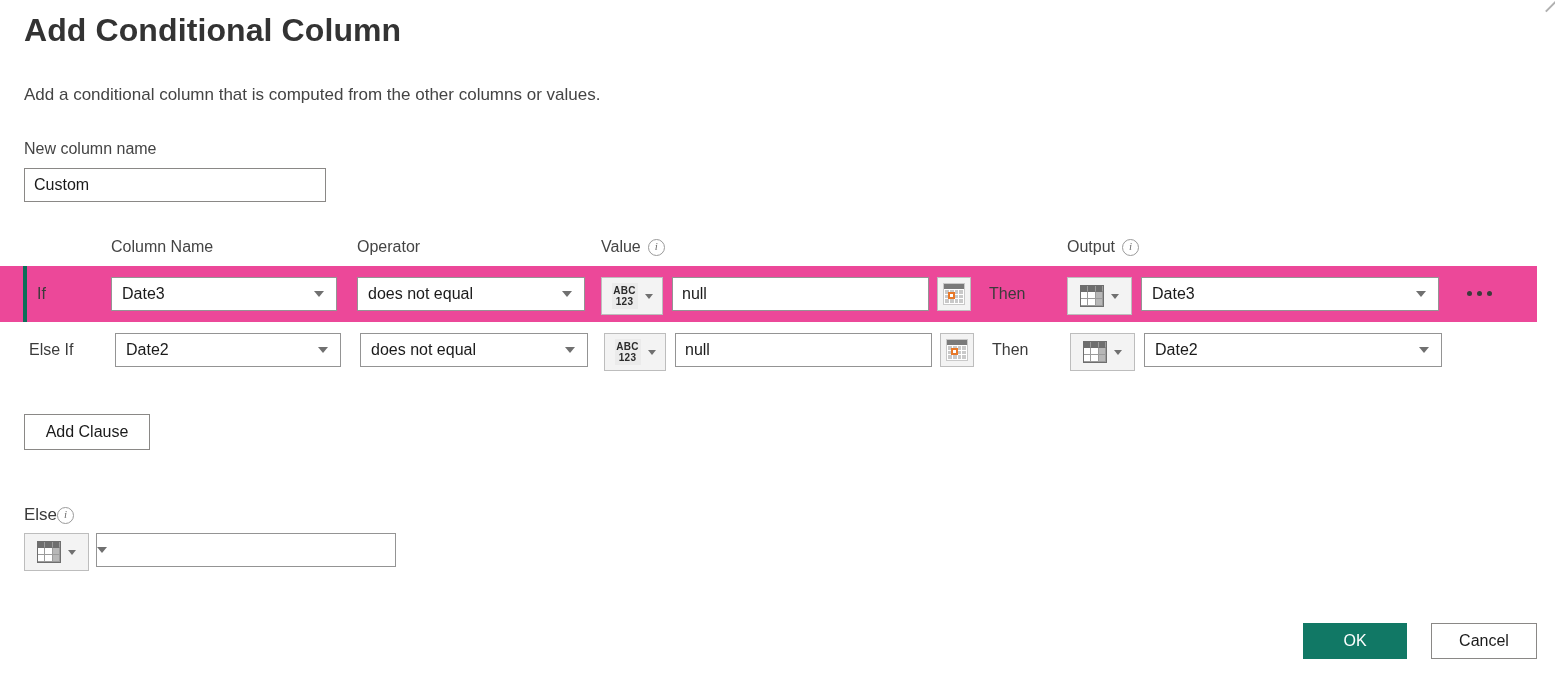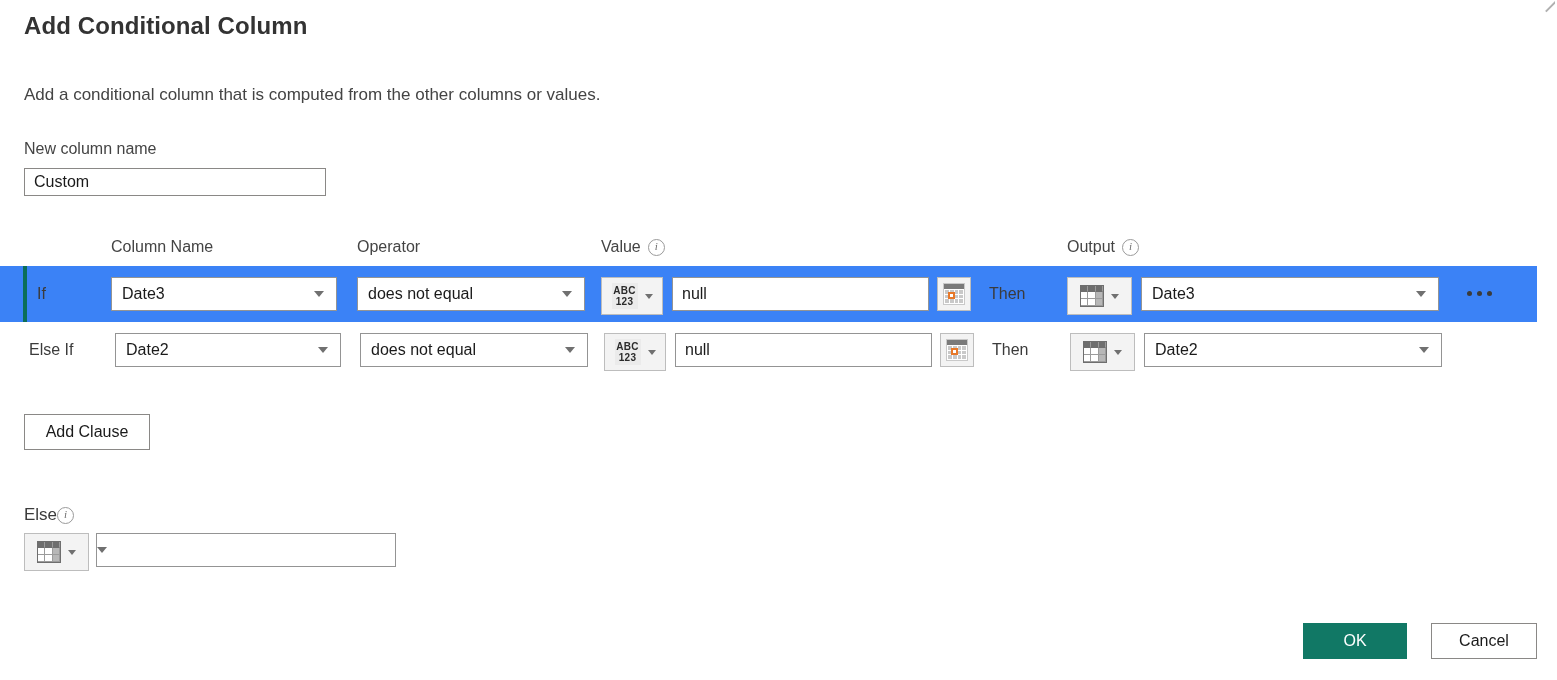--- a/index.html
+++ b/index.html
@@ -15,21 +15,21 @@
     color: #333333;
     overflow: hidden;
     position: relative;
   }
 
   
   .dialog-title {
     position: absolute;
     left: 24px;
     top: 12px;
-    font-size: 24px;
+    font-size: 32px;
     font-weight: 600;
     color: #333333;
     letter-spacing: 0.1px;
     white-space: nowrap;
   }
   .dialog-subtitle {
     position: absolute;
     left: 24px;
     top: 85px;
     font-size: 17px;
@@ -43,21 +43,21 @@
     left: 24px;
     top: 140px;
     font-size: 16px;
     color: #444444;
   }
   .text-input {
     position: absolute;
     left: 24px;
     top: 168px;
     width: 302px;
-    height: 28px;
+    height: 34px;
     border: 1px solid #8a8886;
     background: #ffffff;
     font-family: "Liberation Sans", sans-serif;
     font-size: 16px;
     color: #1a1a1a;
     padding: 0 9px;
     box-sizing: border-box;
     outline: none;
   }
 
@@ -107,21 +107,21 @@
   }
 
   
   .clause-row {
     position: absolute;
     left: 0;
     width: 1537px;
     height: 56px;
   }
   .clause-row.highlighted {
-    background: #3b82f6;
+    background: #ec4899;
   }
   .row-accent {
     position: absolute;
     left: 23px;
     top: 0;
     width: 4px;
     height: 56px;
     background: #0b6e58;
   }
   .row-1 { top: 266px; }

